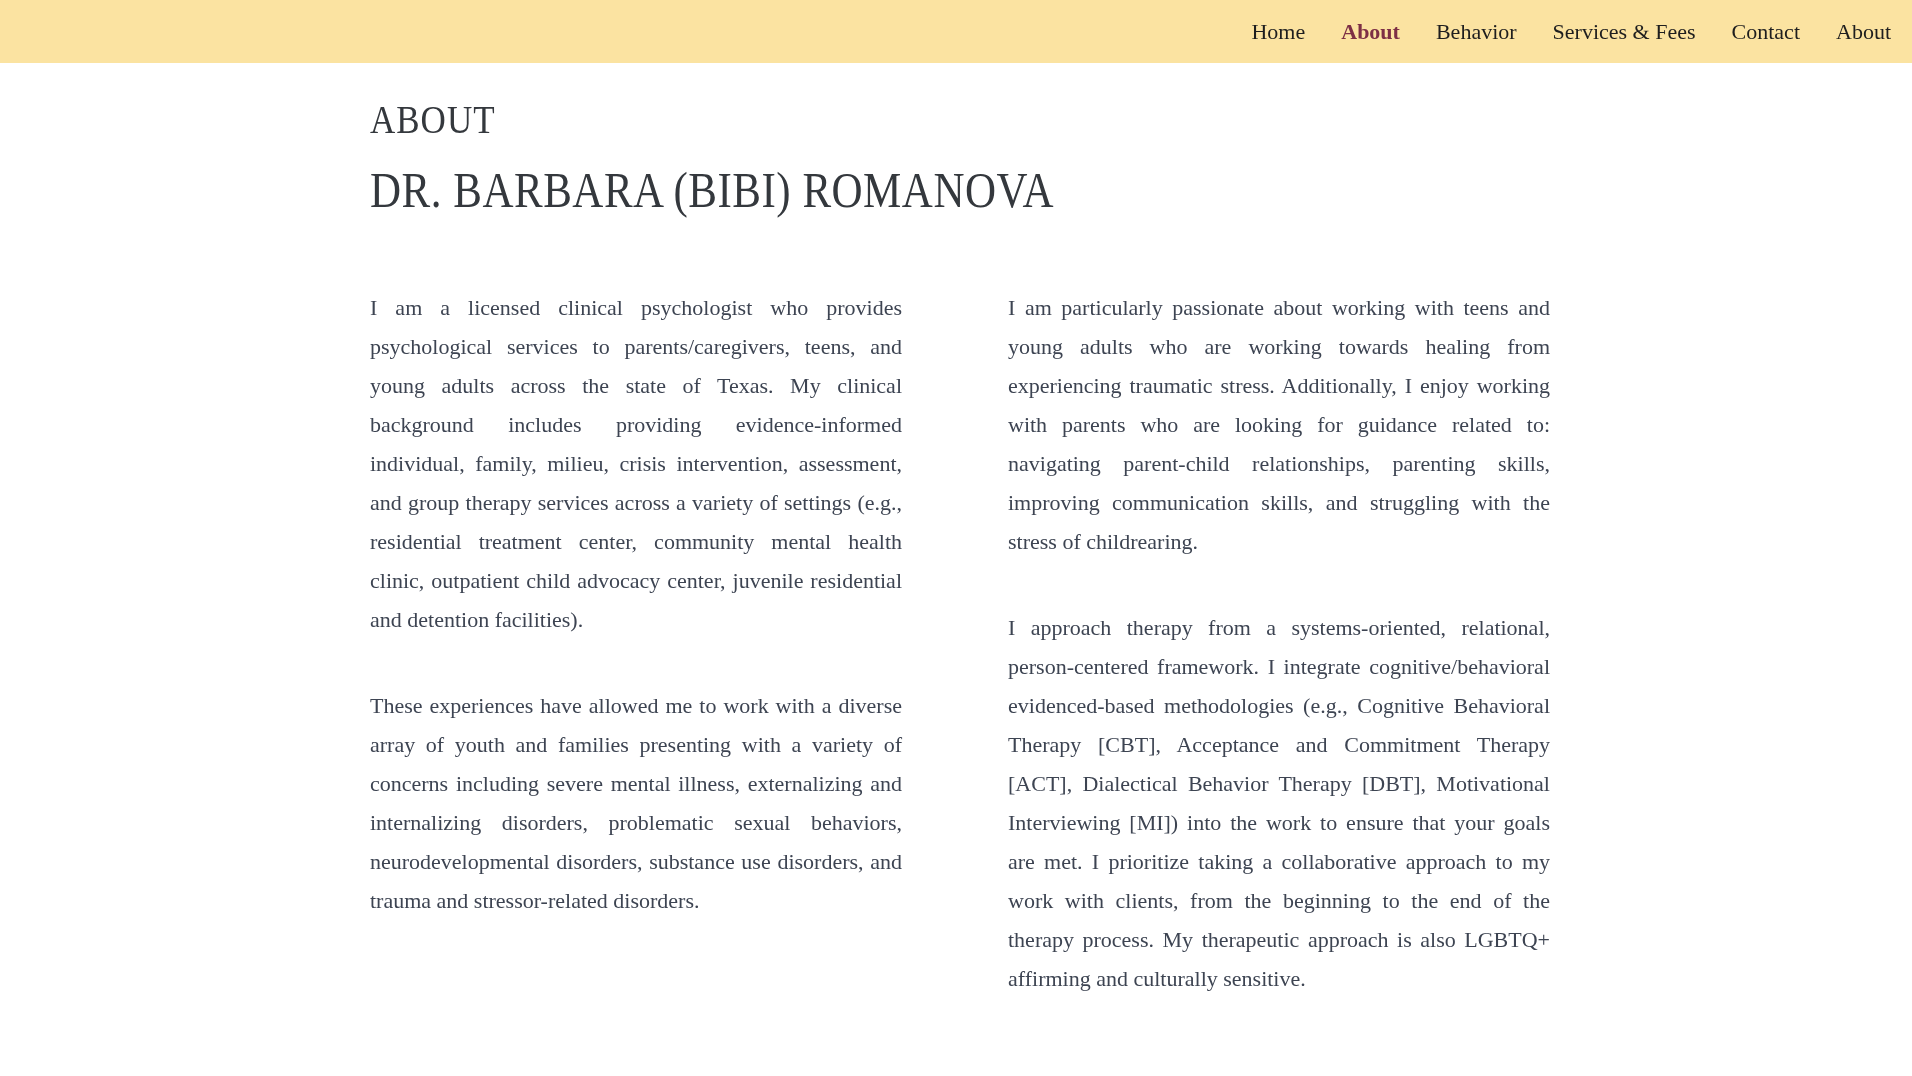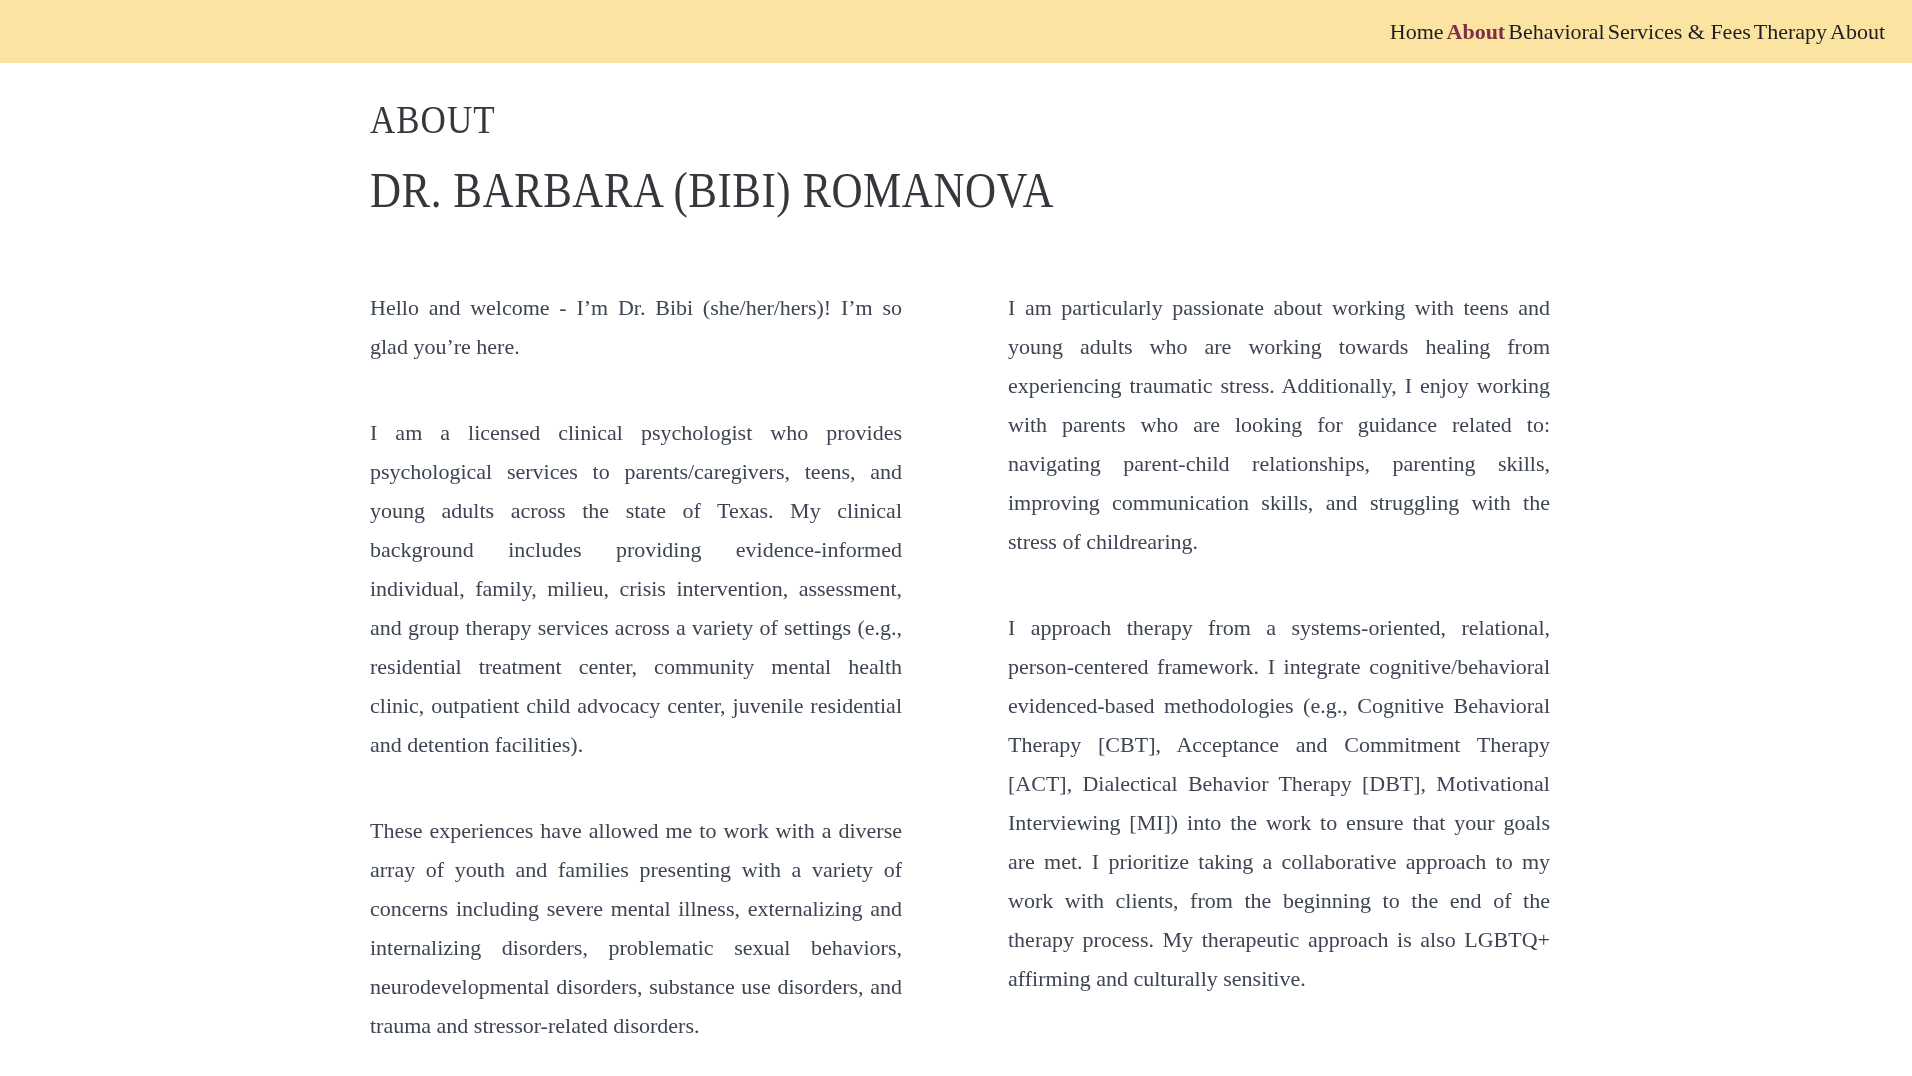--- a/index.html
+++ b/index.html
@@ -11,22 +11,22 @@
     font-family: "Liberation Serif", serif;
   }
 
   
   .topnav {
     height: 63px;
     background: var(--nav-bg, #FBE3A1);
     display: flex;
     align-items: center;
     justify-content: flex-end;
-    gap: 3px;
-    padding-right: 27px;
+    gap: 36px;
+    padding-right: 21px;
     font-size: 22px;
   }
   .topnav .nav-link {
     color: var(--nav-text, #1E1E1E);
     text-decoration: none;
     cursor: pointer;
     white-space: nowrap;
   }
   .topnav .nav-link.active {
     color: var(--nav-active, #7D2F45);
@@ -74,38 +74,37 @@
 </style>
 </head>
 <body>
 
 <header class="topnav">
 
     <a class="nav-link">Home</a>
 
     <a class="nav-link active">About</a>
 
-    <a class="nav-link">Behavioral</a>
+    <a class="nav-link">Behavior</a>
 
     <a class="nav-link">Services &amp; Fees</a>
 
-    <a class="nav-link">Therapy</a>
+    <a class="nav-link">Contact</a>
 
     <a class="nav-link">About</a>
   </header>
 
 <main class="main">
   <h2 class="section-label">ABOUT</h2>
 
   <h1 class="page-title">DR. BARBARA (BIBI) ROMANOVA</h1>
 
   <div class="columns">
     <div class="col col-left">
 
-        <p>Hello and welcome - I’m Dr. Bibi (she/her/hers)! I’m so glad you’re here.</p>
 
         <p>I am a licensed clinical psychologist who provides psychological services to parents/caregivers, teens, and young adults across the state of Texas. My clinical background includes providing evidence-informed individual, family, milieu, crisis intervention, assessment, and group therapy services across a variety of settings (e.g., residential treatment center, community mental health clinic, outpatient child advocacy center, juvenile residential and detention facilities).</p>
 
         <p>These experiences have allowed me to work with a diverse array of youth and families presenting with a variety of concerns including severe mental illness, externalizing and internalizing disorders, problematic sexual behaviors, neurodevelopmental disorders, substance use disorders, and trauma and stressor-related disorders.</p>
       </div>
     <div class="col col-right">
 
         <p>I am particularly passionate about working with teens and young adults who are working towards healing from experiencing traumatic stress. Additionally, I enjoy working with parents who are looking for guidance related to: navigating parent-child relationships, parenting skills, improving communication skills, and struggling with the stress of childrearing.</p>
 
         <p>I approach therapy from a systems-oriented, relational, person-centered framework. I integrate cognitive/behavioral evidenced-based methodologies (e.g., Cognitive Behavioral Therapy [CBT], Acceptance and Commitment Therapy [ACT], Dialectical Behavior Therapy [DBT], Motivational Interviewing [MI]) into the work to ensure that your goals are met. I prioritize taking a collaborative approach to my work with clients, from the beginning to the end of the therapy process. My therapeutic approach is also LGBTQ+ affirming and culturally sensitive.</p>

